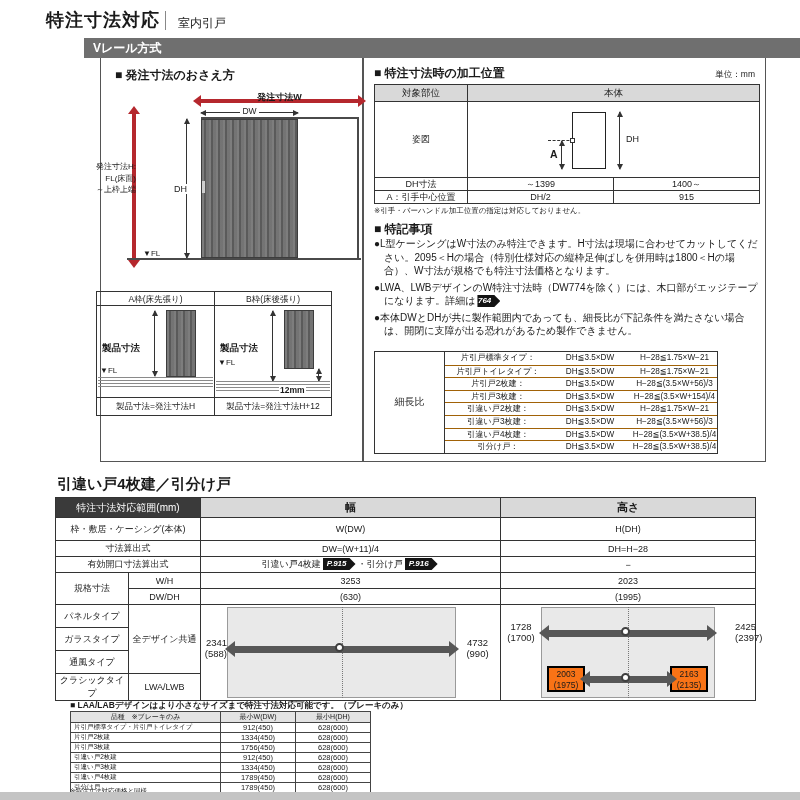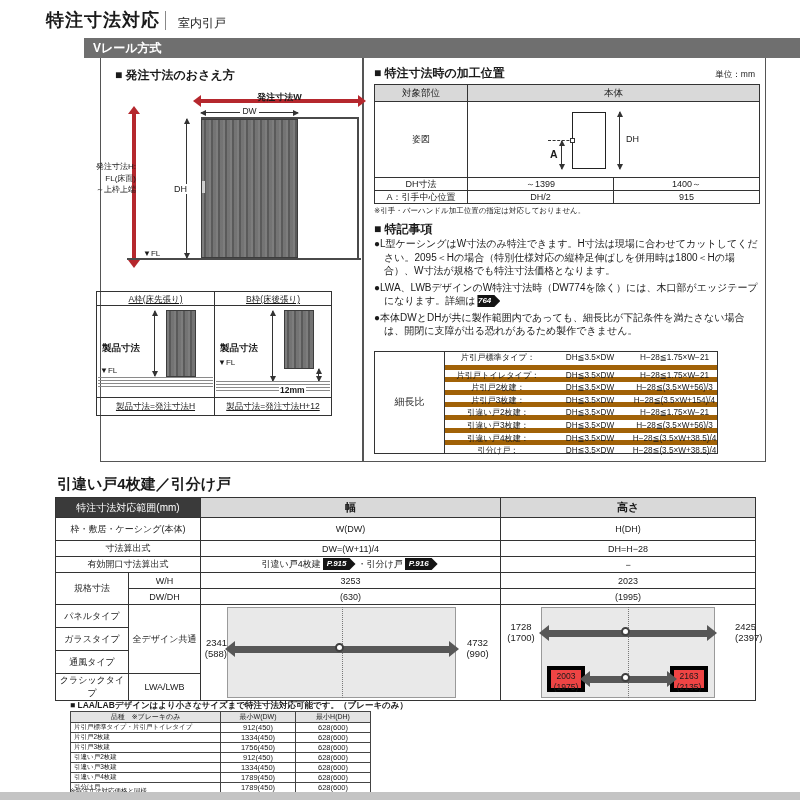--- a/index.html
+++ b/index.html
@@ -35,21 +35,21 @@
   .dimh { position:absolute; height:1px; background:#333; }
   .dimh::before { content:""; position:absolute; left:-1px; top:-2.5px; border-top:3px solid transparent; border-bottom:3px solid transparent; border-right:6px solid #333; }
   .dimh::after  { content:""; position:absolute; right:-1px; top:-2.5px; border-top:3px solid transparent; border-bottom:3px solid transparent; border-left:6px solid #333; }
 
   .wood { background:#6e6e6e; background-image:repeating-linear-gradient(90deg, rgba(255,255,255,.10) 0 2px, rgba(0,0,0,.18) 2px 4px, rgba(255,255,255,.04) 4px 7px); border:1px solid #3d3d3d; }
   .hatch { background:repeating-linear-gradient(180deg,#8a8a8a 0 1px, transparent 1px 3px); }
 
   
   .ab { left:-5px; top:233px; width:236px; border:1px solid #333; font-size:8.5px; }
   .ab-row { display:flex; }
-  .ab-cell { width:50%; position:relative;text-decoration:underline; }
+  .ab-cell { width:50%; position:relative; }
   .ab-cell + .ab-cell { border-left:1px solid #333; }
   .ab-h { height:14px; line-height:14px; text-align:center; border-bottom:1px solid #333; }
   .ab-b { height:92px; border-bottom:1px solid #333; }
   .ab-c { height:17px; line-height:17px; text-align:center; }
 
   
   .mt { left:10px; top:26px; width:386px; border:1px solid #333; font-size:9px; }
   .mt-row { display:flex; border-top:1px solid #333; }
   .mt-row:first-child { border-top:none; }
   .mt-lab { width:93px; border-right:1px solid #333; display:flex; align-items:center; justify-content:center; text-align:center; }
@@ -64,21 +64,21 @@
   .bullet { font-size:10px; line-height:13.5px; margin-bottom:3px; text-indent:-10px; padding-left:10px; word-break:break-all; }
 
   .badge { display:inline-block; background:#141414; color:#fff; font-style:italic; font-weight:bold;
            font-size:8px; line-height:10px; padding:1px 9px 1px 4px; margin:0 2px; vertical-align:1px;
            clip-path:polygon(0 0, calc(100% - 6px) 0, 100% 50%, calc(100% - 6px) 100%, 0 100%); }
 
   
   .sl { left:10px; top:293px; width:344px; border:1px solid #333; display:flex; }
   .sl-lab { width:70px; border-right:1px solid #333; display:flex; align-items:center; justify-content:center; font-size:10px; }
   .sl-rows { flex:1;text-align:center; }
-  .sl-row { display:flex; height:12.6px; line-height:12.6px; font-size:8.2px; border-top:5px solid #a16207; white-space:nowrap; }
+  .sl-row { display:flex; height:12.6px; line-height:12.6px; font-size:8.2px; border-top:1px solid #a16207; white-space:nowrap; }
   .sl-row:first-child { border-top:none; }
   .sl-name { width:103px; padding-left:3px; }
   .sl-f1 { width:84px; }
   .sl-f2 { flex:1; }
 
   
   .bheading { left:57px; top:475px; font-size:15px; font-weight:bold; }
   .bigt { left:55px; top:497px; width:700px; border-collapse:collapse; table-layout:fixed; }
   .bigt th, .bigt td { border:1px solid #333; font-size:9px; text-align:center; font-weight:normal; padding:0; overflow:visible; }
   .bigt .dark { background:#3a3a3a; color:#fff; font-size:10px; }
@@ -89,21 +89,21 @@
   .r7 td { height:23px; }
   .wdw { font-size:14px; font-weight:bold; }
   .diagcell { position:relative; }
   .rngbox { position:absolute; top:2px; bottom:2px; background:#e9e9e9; border:1px solid #9a9a9a; }
   .dotline { position:absolute; top:2px; bottom:2px; width:0; border-left:1px dotted #777; }
   .rngbar { position:absolute; height:7px; background:#575757; }
   .rngbar::before { content:""; position:absolute; left:-10px; top:-5px; border-top:8.5px solid transparent; border-bottom:8.5px solid transparent; border-right:10px solid #575757; }
   .rngbar::after  { content:""; position:absolute; right:-10px; top:-5px; border-top:8.5px solid transparent; border-bottom:8.5px solid transparent; border-left:10px solid #575757; }
   .rngdot { position:absolute; width:9px; height:9px; background:#fff; border:2px solid #3f3f3f; border-radius:50%; }
   .rnglab { position:absolute; font-size:9.5px; line-height:10.5px; text-align:center; }
-  .whitebox { position:absolute; width:38px; height:26px; background:#ef4444; border:4px solid #000000; font-size:8.5px; line-height:11px; text-align:center; padding-top:1px; }
+  .whitebox { position:absolute; width:38px; height:26px; background:#f97316; border:2px solid #000000; font-size:8.5px; line-height:11px; text-align:center; padding-top:1px; }
 
   
   .smtitle { left:70px; top:700px; font-size:8.5px; font-weight:bold; }
   .smt { left:70px; top:711px; width:300px; border-collapse:collapse; table-layout:fixed; }
   .smt th, .smt td { border:1px solid #444; padding:0; text-align:center; font-weight:normal; }
   .smt th { height:11px; font-size:7px; background:#e3e3e3; }
   .smt td { height:9.5px; font-size:7.5px; }
   .smt td.nm { font-size:6.5px; text-align:left; padding-left:3px; }
   .smnote { left:70px; top:787px; font-size:6.5px; }
   .footband { left:0; top:792px; width:800px; height:8px; background:#c4c4c4; }

